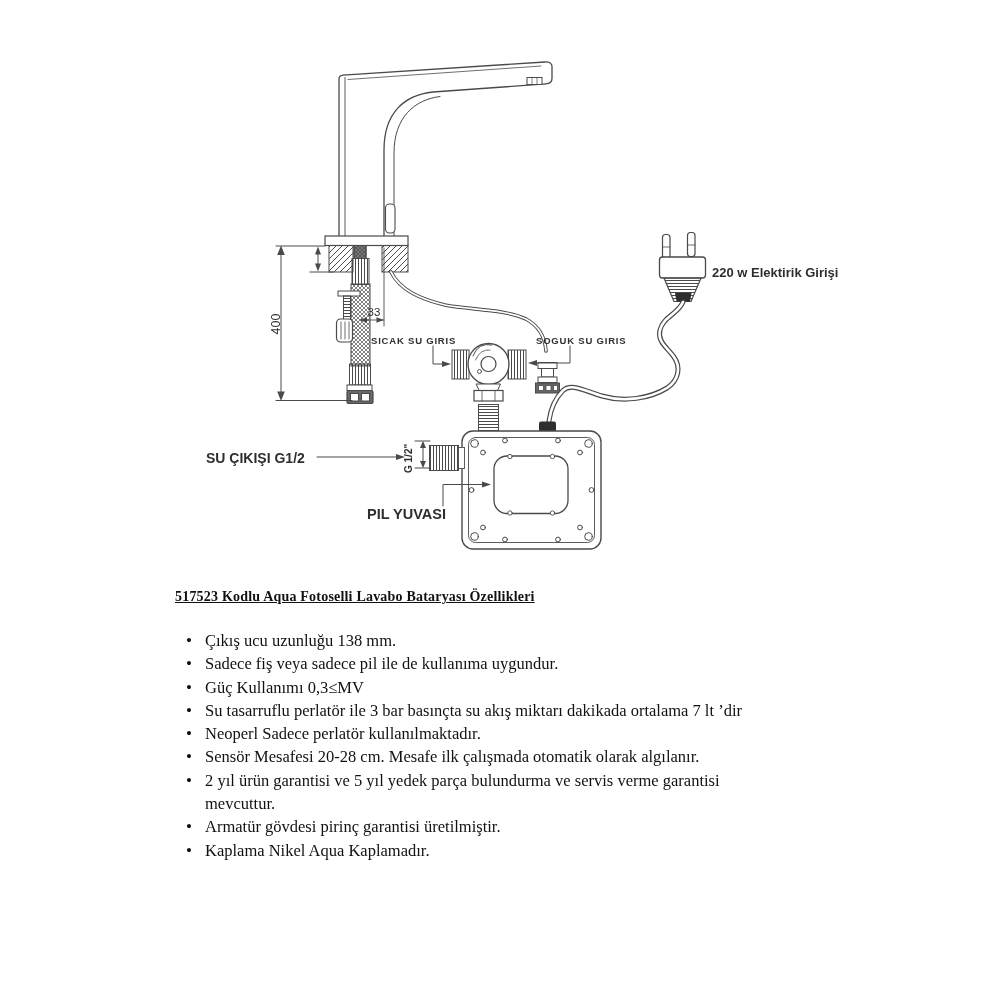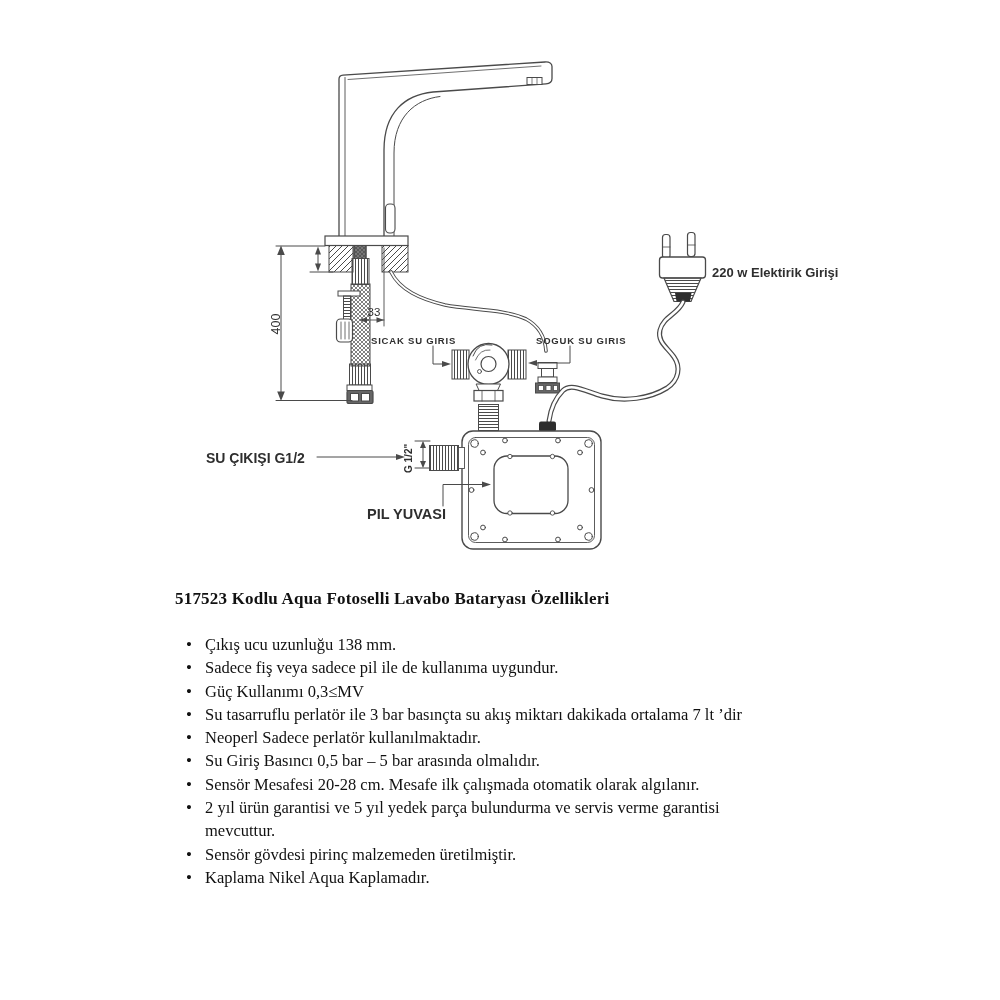--- a/index.html
+++ b/index.html
@@ -2,21 +2,21 @@
 <html><head>
 <meta charset="utf-8">
 <style>
   html,body{margin:0;padding:0;background:#ffffff;}
   #page{position:relative;width:1000px;height:1000px;background:#fff;overflow:hidden;
         font-family:"Liberation Serif", serif;color:#111;}
   #diagram{position:absolute;left:0;top:0;width:1000px;height:580px;}
   .dlabel{font-family:"Liberation Sans", sans-serif;font-weight:700;fill:#2e2e2e;}
   .dim{font-family:"Liberation Sans", sans-serif;fill:#2e2e2e;}
   #textblock{position:absolute;left:175px;top:589px;width:700px;}
-  #title{font-size:17px;font-weight:700;letter-spacing:.2px;}
+  #title{font-size:14px;font-weight:700;text-decoration:underline;letter-spacing:.2px;}
   #speclist{list-style:none;margin:24px 0 8px 0;padding:0;font-size:16.5px;line-height:23.3px;}
   #speclist li{position:relative;padding-left:30px;white-space:pre-wrap;}
   #speclist li::before{content:"•";position:absolute;left:11px;top:0;font-size:17px;}
 </style>
 </head>
 <body>
 
 <div id="page">
 
   <svg id="diagram" viewBox="0 0 1000 580" xmlns="http://www.w3.org/2000/svg" fill="none" stroke-linecap="round">
@@ -198,22 +198,21 @@
   </svg>
 
   <div id="textblock">
     <div id="title">517523 Kodlu Aqua Fotoselli Lavabo Bataryası Özellikleri</div>
     <ul id="speclist">
       <li>Çıkış ucu uzunluğu 138 mm.</li>
       <li>Sadece fiş veya sadece pil ile de kullanıma uygundur.</li>
       <li>Güç Kullanımı 0,3≤MV</li>
       <li>Su tasarruflu perlatör ile 3 bar basınçta su akış miktarı dakikada ortalama 7 lt ’dir</li>
       <li>Neoperl Sadece perlatör kullanılmaktadır.</li>
-      <li>Su Giriş Basıncı 0,5 bar – 5 bar arasında olmalıdır.</li>
       <li>Sensör Mesafesi 20-28 cm. Mesafe ilk çalışmada otomatik olarak algılanır.</li>
       <li>2 yıl ürün garantisi ve 5 yıl yedek parça bulundurma ve servis verme garantisi
 mevcuttur.</li>
-      <li>Sensör gövdesi pirinç malzemeden üretilmiştir.</li>
+      <li>Armatür gövdesi pirinç garantisi üretilmiştir.</li>
       <li>Kaplama Nikel Aqua Kaplamadır.</li>
     </ul>
   </div>
 
 </div>
 
 </body></html>

